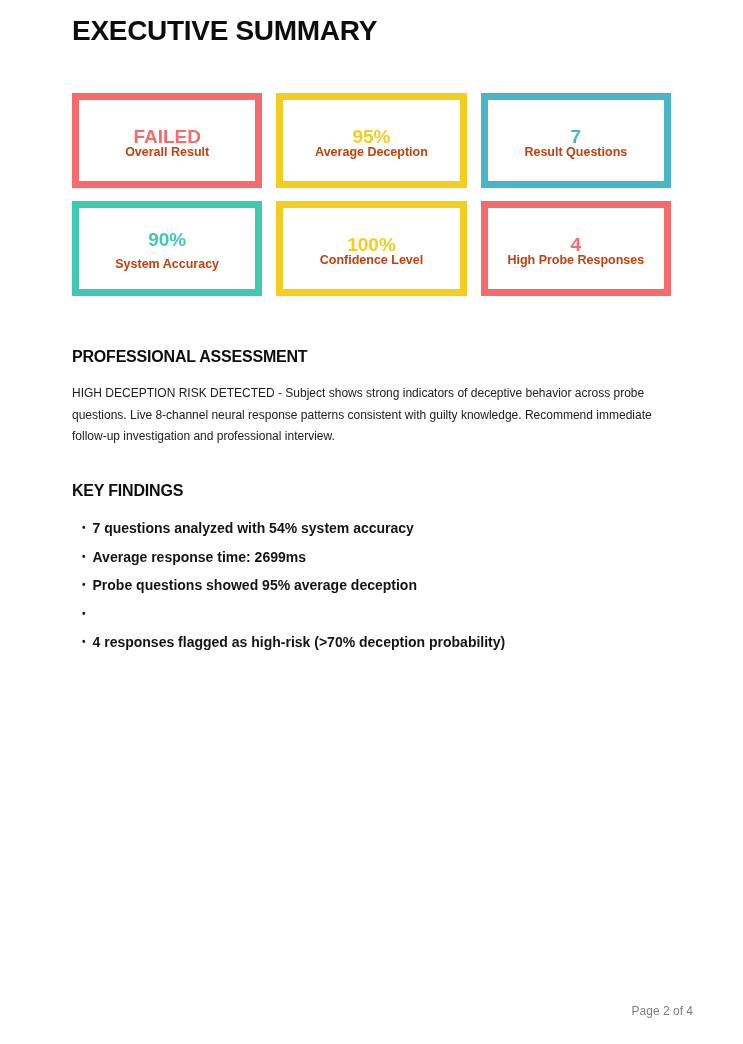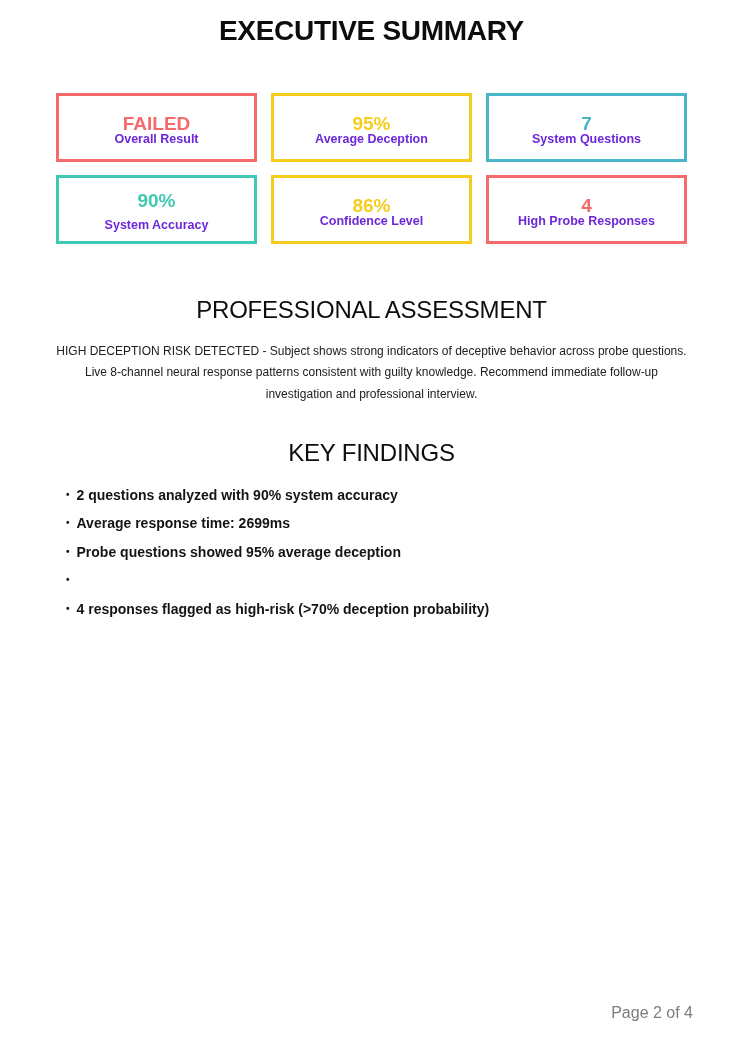--- a/index.html
+++ b/index.html
@@ -9,62 +9,61 @@
     color: #141414;
   }
   .page {
     position: relative;
     width: 743px;
     height: 1044px;
     background: #ffffff;
     overflow: hidden;
   }
   .content {
-    padding: 0 56px;
-    text-align: center;
+    padding: 0 72px;
   }
   h1.page-title {
     margin-top: 14px;
     font-size: 28px;
     font-weight: 700;
     line-height: 1.18;
     letter-spacing: -0.3px;
     color: #0d0d0d;
   }
   .stats-grid {
     margin-top: 46px;
     display: grid;
     grid-template-columns: repeat(3, 1fr);
     column-gap: 14px;
     row-gap: 13px;
   }
   .stat-card {
-    height: 69px;
+    height: 95px;
     background: #ffffff;
-    border: 3px solid #a16207; 
+    border: 7px solid #a16207; 
     display: flex;
     flex-direction: column;
     align-items: center;
     justify-content: center;
     padding-top: 4px;
   }
   .stat-value {
     font-size: 19px;
     font-weight: 700;
     line-height: 1;
   }
   .stat-label {
     font-size: 12.5px;
     font-weight: 700;
-    color: #6d28d9;
+    color: #c2410c;
     line-height: 1;
   }
   h2.section-heading {
-    font-size: 24px;
-    font-weight: 400;
+    font-size: 16px;
+    font-weight: 700;
     line-height: 1.15;
     letter-spacing: -0.2px;
     color: #0d0d0d;
   }
   .assessment-section { margin-top: 52px; }
   .assessment-body {
     margin-top: 17px;
     max-width: 646px;
     font-size: 12px;
     line-height: 21.5px;
@@ -89,21 +88,21 @@
   .bullet {
     font-size: 10px;
     margin-right: 7px;
     color: #141414;
     line-height: 14.5px;
   }
   .page-number {
     position: absolute;
     top: 1004px;
     right: 50px;
-    font-size: 16px;
+    font-size: 12px;
     color: #7d7d7d;
     font-weight: 400;
   }
 </style>
 </head>
 <body>
 
 <div class="page">
   <div class="content">
     <h1 class="page-title">EXECUTIVE SUMMARY</h1>
@@ -115,51 +114,51 @@
     <div class="stat-label">Overall Result</div>
   </div>
 
   <div class="stat-card" style="border-color: rgb(245, 205, 30);">
     <div class="stat-value" style="color: rgb(245, 205, 30);">95%</div>
     <div class="stat-label">Average Deception</div>
   </div>
 
   <div class="stat-card" style="border-color: rgb(72, 181, 200);">
     <div class="stat-value" style="color: rgb(72, 181, 200);">7</div>
-    <div class="stat-label">System Questions</div>
+    <div class="stat-label">Result Questions</div>
   </div>
 
   <div class="stat-card" style="border-color: rgb(63, 200, 178); gap: 9px;">
     <div class="stat-value" style="color: rgb(63, 200, 178);">90%</div>
     <div class="stat-label">System Accuracy</div>
   </div>
 
   <div class="stat-card" style="border-color: rgb(245, 205, 30);">
-    <div class="stat-value" style="color: rgb(245, 205, 30);">86%</div>
+    <div class="stat-value" style="color: rgb(245, 205, 30);">100%</div>
     <div class="stat-label">Confidence Level</div>
   </div>
 
   <div class="stat-card" style="border-color: rgb(245, 107, 107);">
     <div class="stat-value" style="color: rgb(245, 107, 107);">4</div>
     <div class="stat-label">High Probe Responses</div>
   </div>
 </div>
 
     <div class="assessment-section">
       <h2 class="section-heading">PROFESSIONAL ASSESSMENT</h2>
       <p class="assessment-body">HIGH DECEPTION RISK DETECTED - Subject shows strong indicators of deceptive behavior across probe questions. Live 8-channel neural response patterns consistent with guilty knowledge. Recommend immediate follow-up investigation and professional interview.</p>
     </div>
 
     <div class="findings-section">
       <h2 class="section-heading">KEY FINDINGS</h2>
       <ul class="findings-list">
 
   <li>
     <span class="bullet">•</span>
-    <span>2 questions analyzed with 90% system accuracy</span>
+    <span>7 questions analyzed with 54% system accuracy</span>
   </li>
 
   <li>
     <span class="bullet">•</span>
     <span>Average response time: 2699ms</span>
   </li>
 
   <li>
     <span class="bullet">•</span>
     <span>Probe questions showed 95% average deception</span>

